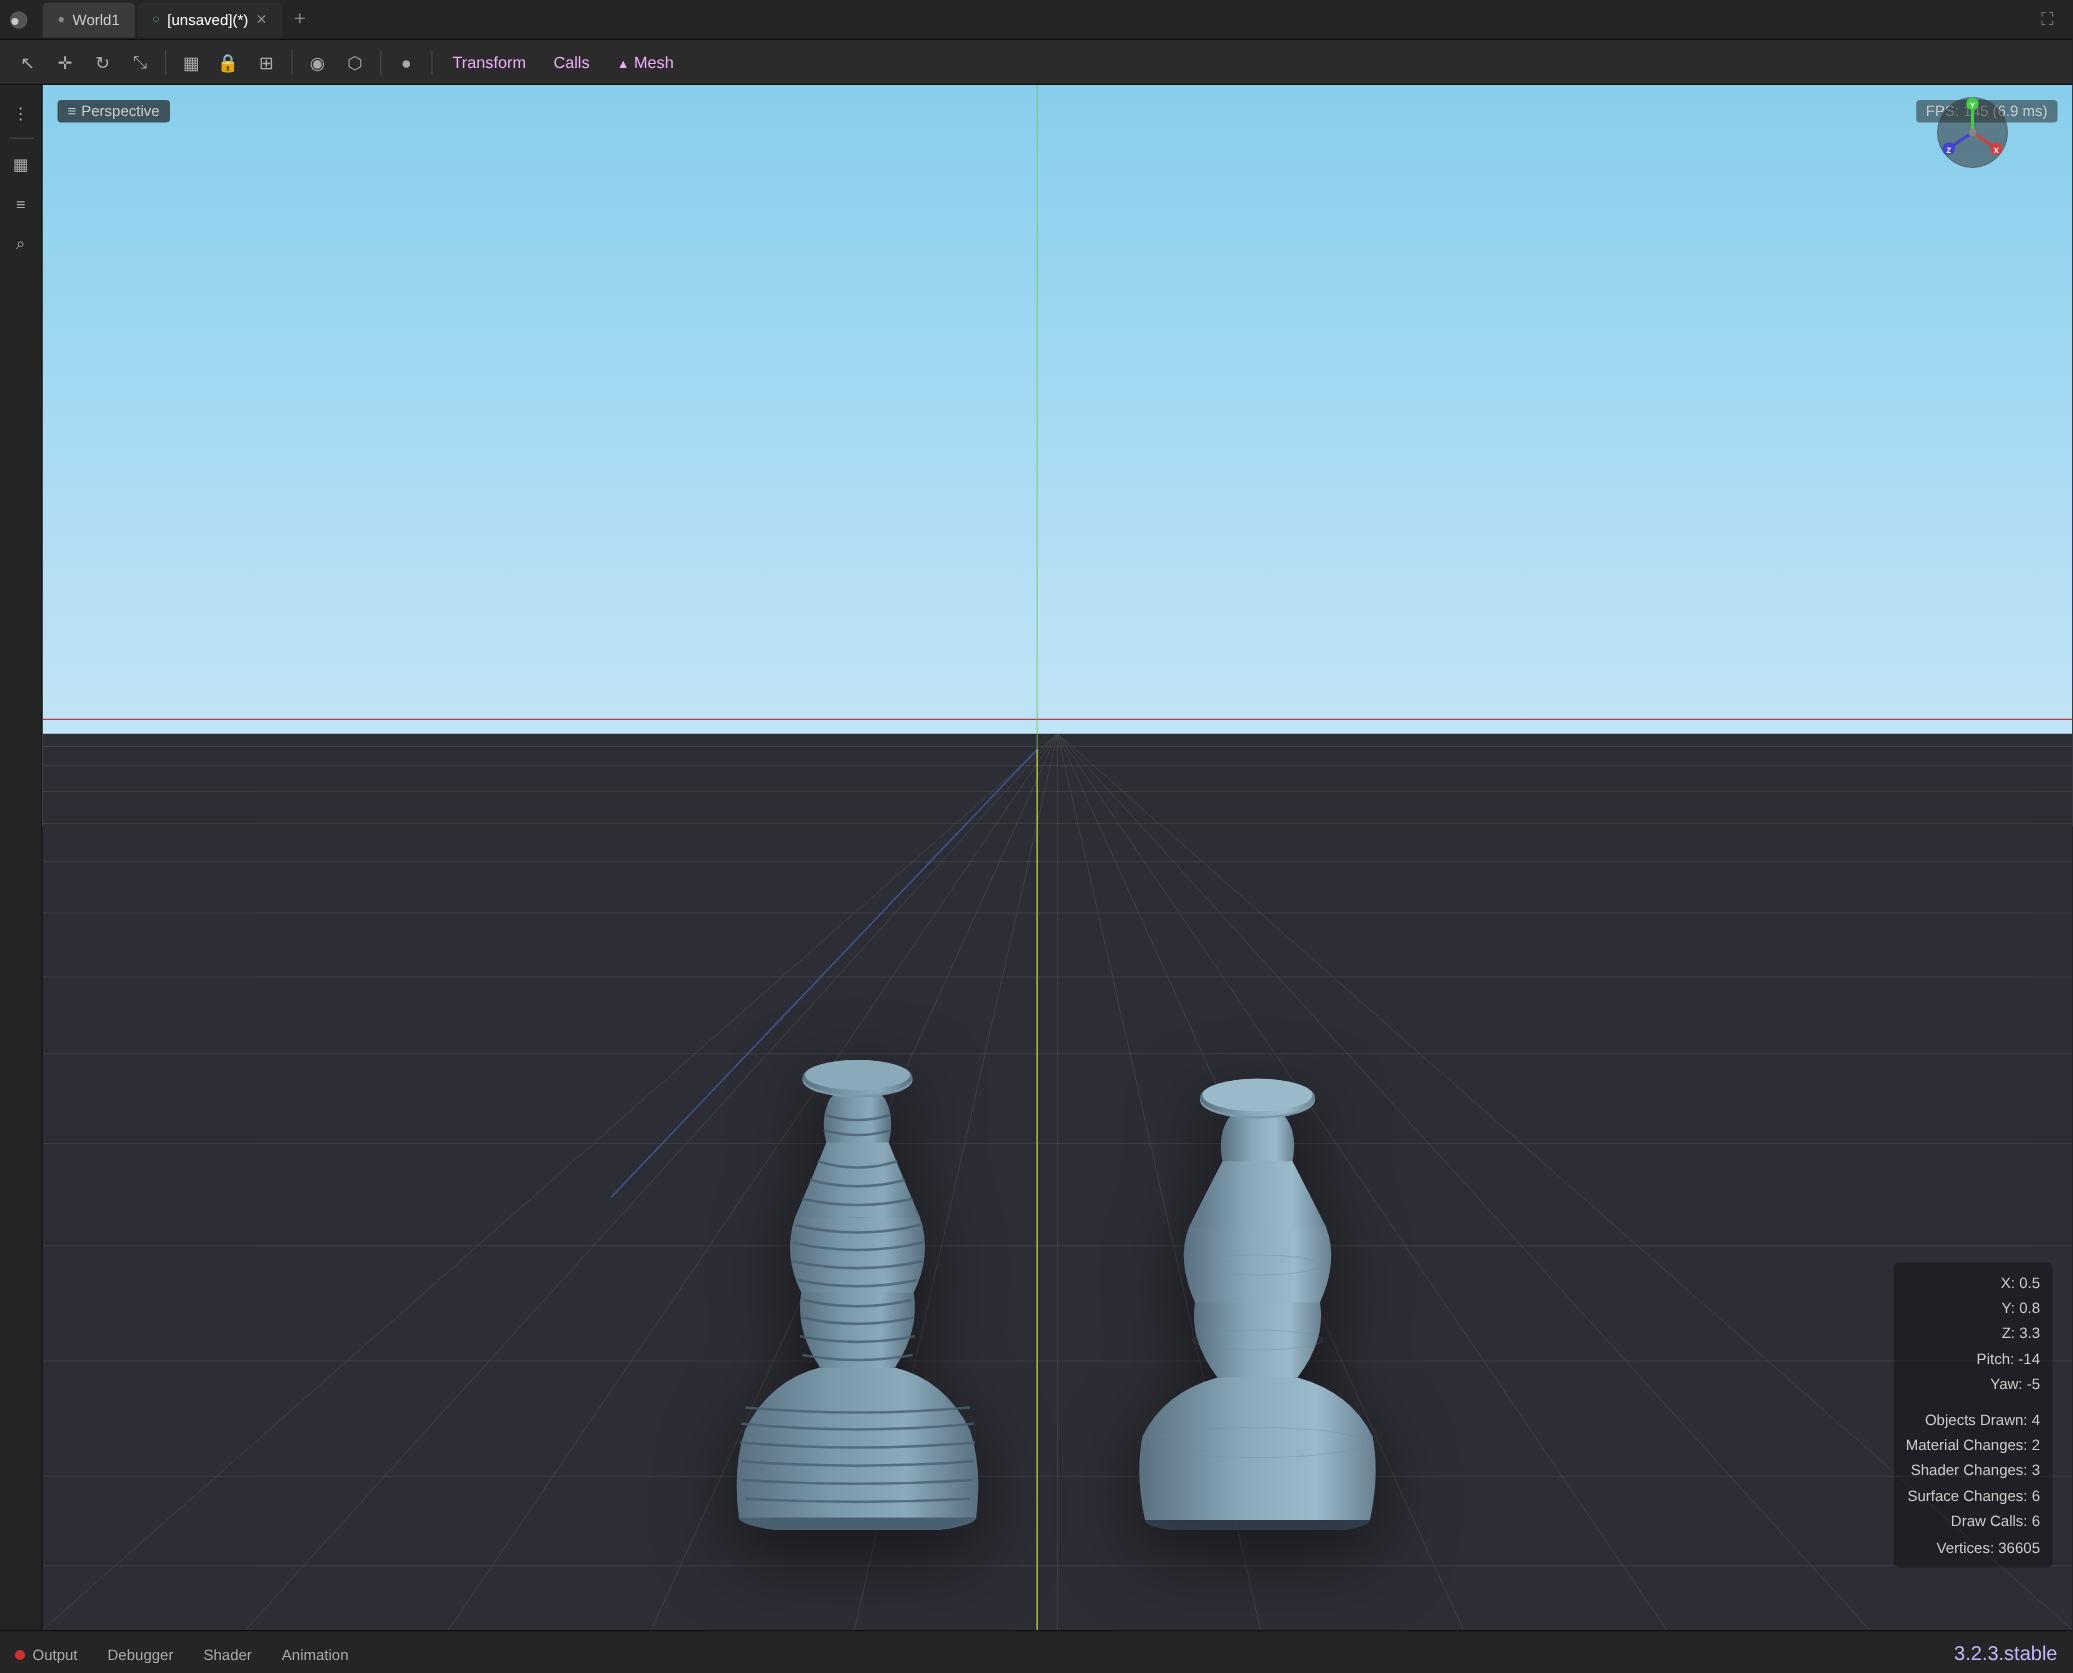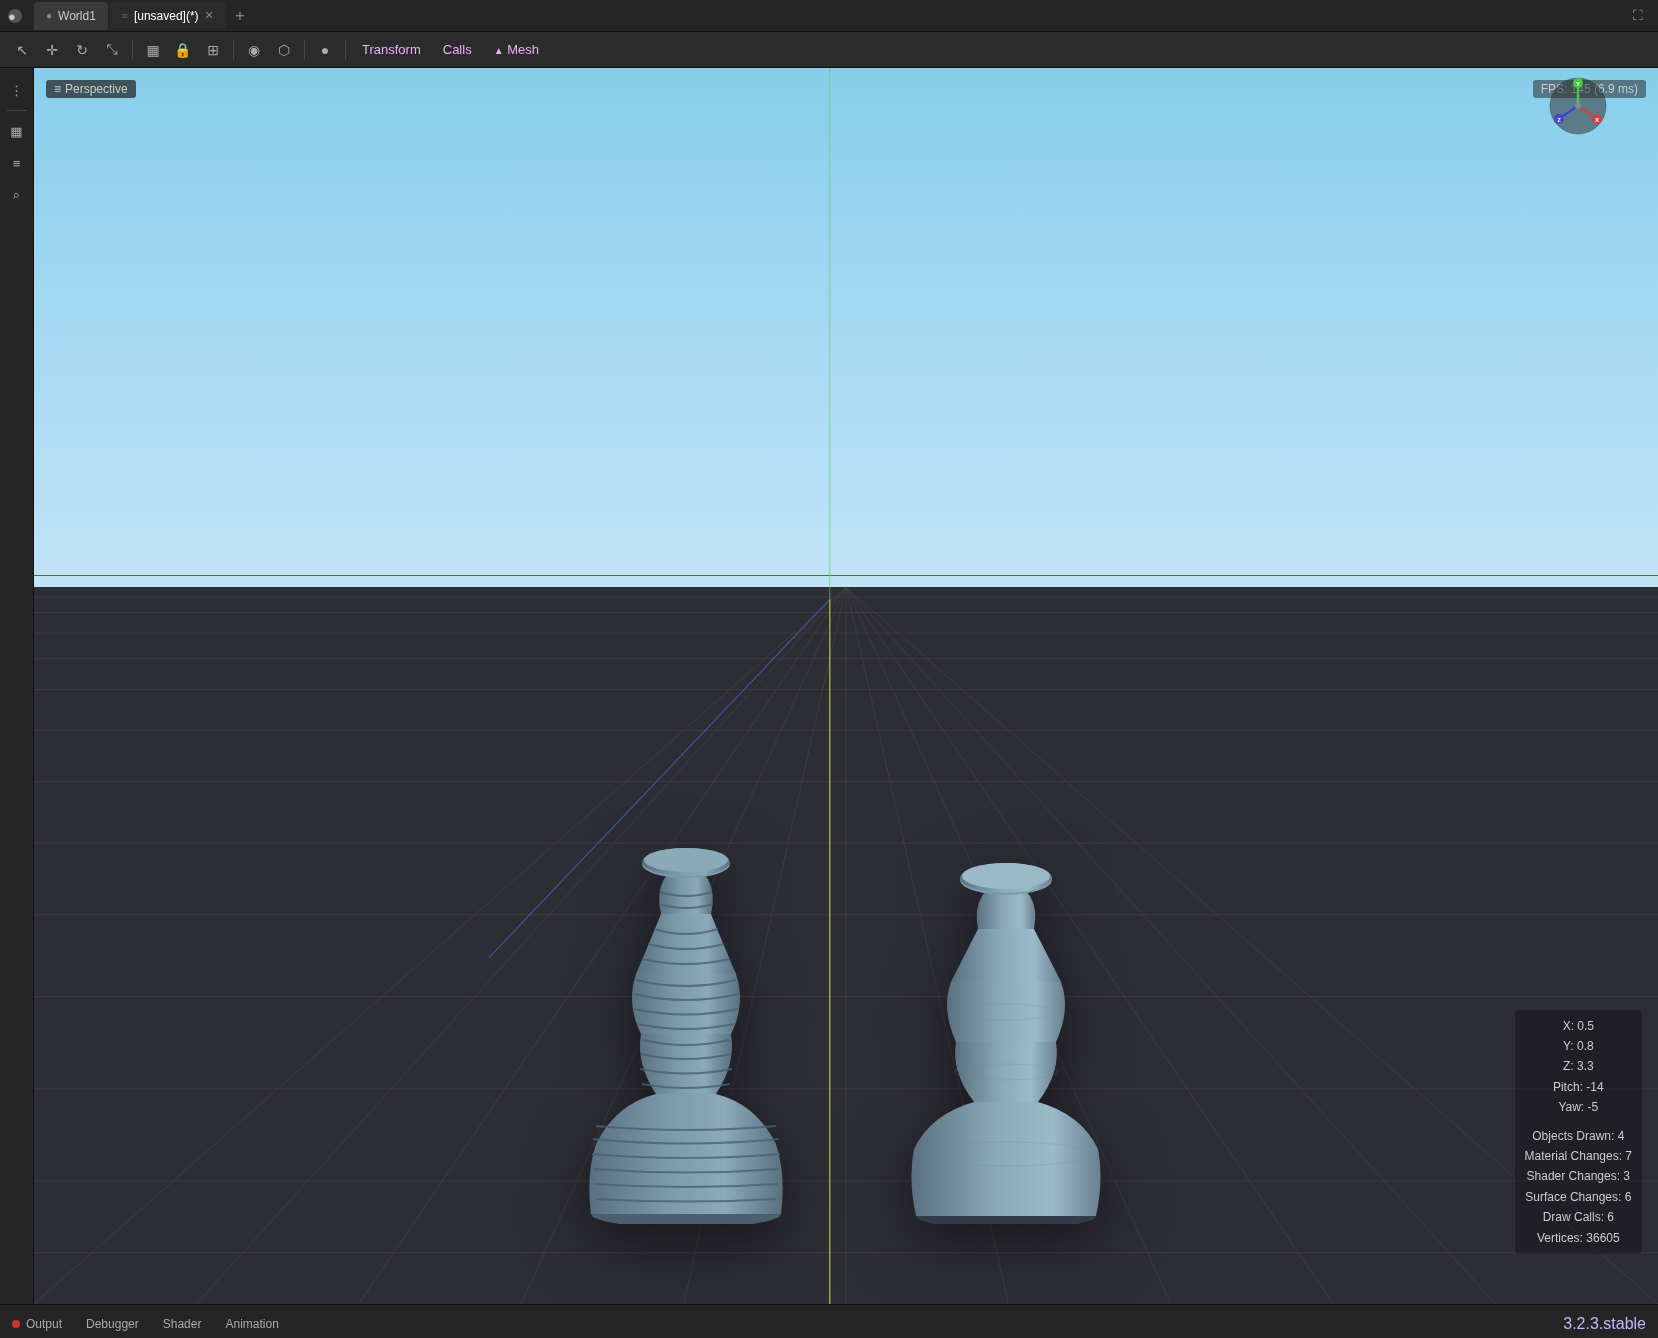--- a/index.html
+++ b/index.html
@@ -218,21 +218,21 @@
       top: 8px; right: 50px;
       width: 60px; height: 60px;
     }
 
     
     #stats-overlay {
       position: absolute;
       bottom: 50px; right: 16px;
       color: #ccc;
       font-size: 12px;
-      text-align: center;
+      text-align: right;
       line-height: 1.7;
       background: rgba(0,0,0,0.3);
       padding: 6px 10px;
       border-radius: 4px;
     }
 
     
     #objects-container {
       position: absolute;
       top: 0; left: 0; width: 100%; height: 100%;
@@ -527,21 +527,21 @@
     </div>
 
     <div id="stats-overlay">
       <div>X: 0.5</div>
       <div>Y: 0.8</div>
       <div>Z: 3.3</div>
       <div>Pitch: -14</div>
       <div>Yaw: -5</div>
       <div style="height:8px;"></div>
       <div>Objects Drawn: 4</div>
-      <div>Material Changes: 7</div>
+      <div>Material Changes: 2</div>
       <div>Shader Changes: 3</div>
       <div>Surface Changes: 6</div>
       <div>Draw Calls: 6</div>
       <div>Vertices: 36605</div>
     </div>
 
   </div>
 
 </div>
 

